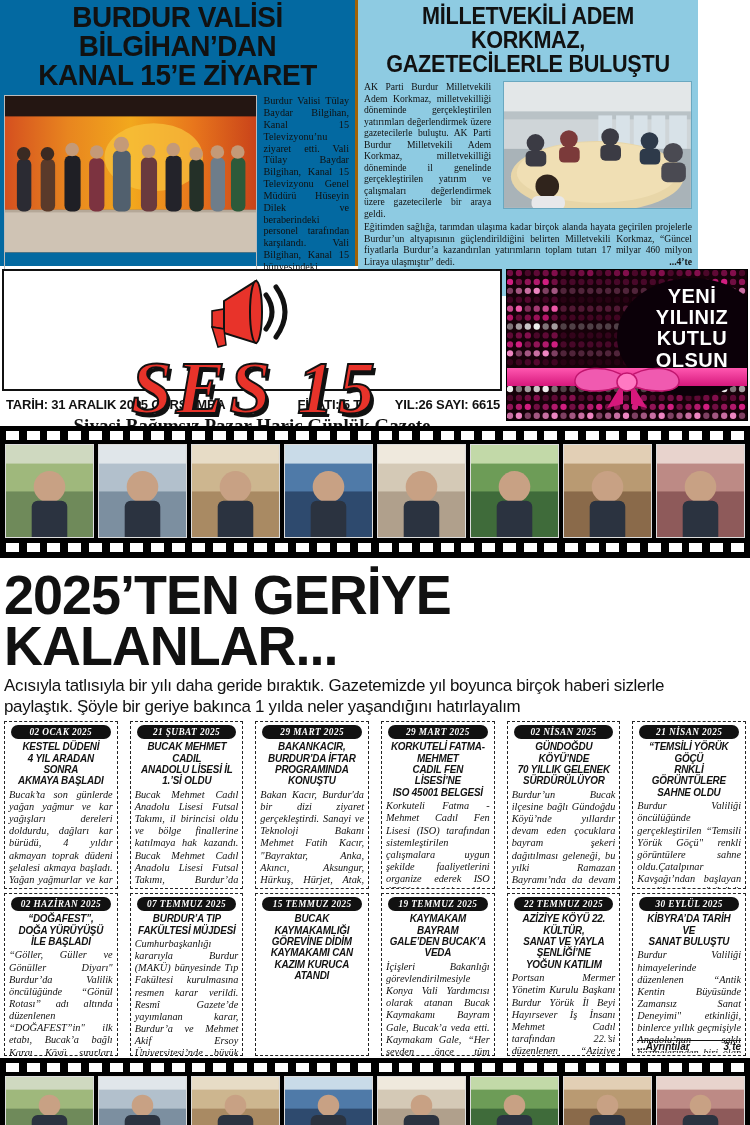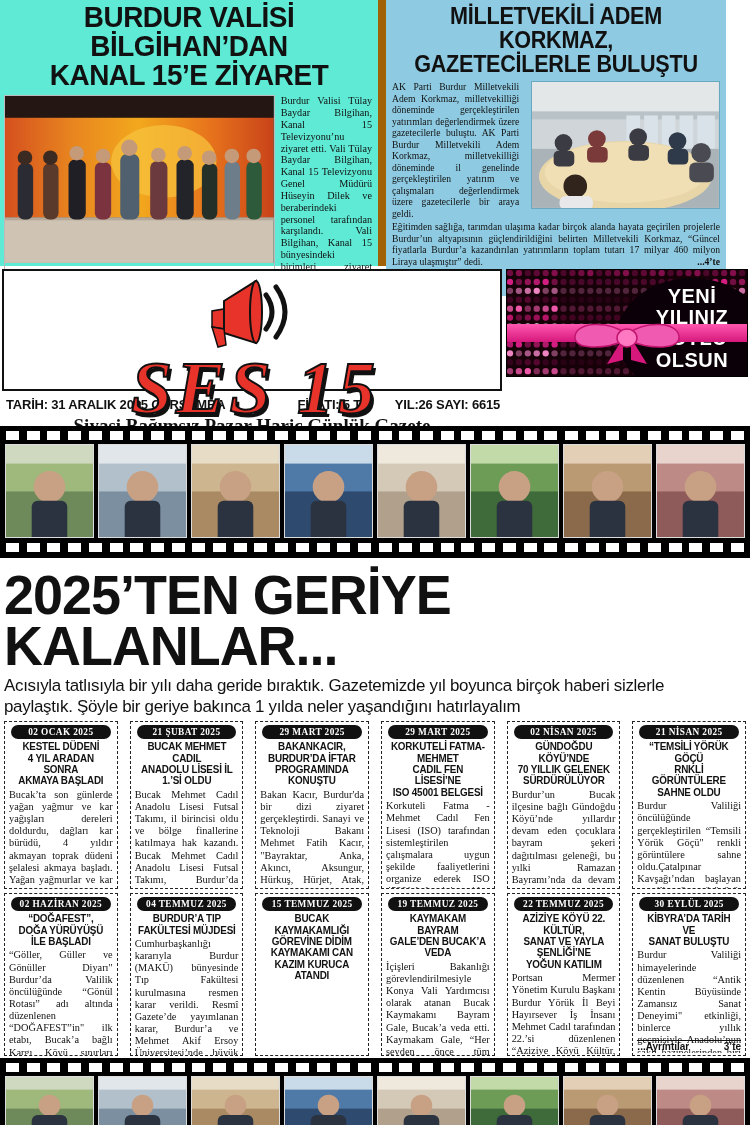--- a/index.html
+++ b/index.html
@@ -10,22 +10,22 @@
     background:#ffffff;
     font-family:"Liberation Serif", serif;
     overflow:hidden;
     position:relative;
   }
   .page { width:750px; height:1125px; position:relative; }
 
   
   .top-row { display:flex; width:750px; height:266px; }
 
-  .lead-left { width:386px; height:266px; background:#5eead4; position:relative;
-               border-right:8px solid #a16207; }
+  .lead-left { width:358px; height:266px; background:#0369a1; position:relative;
+               border-right:3px solid #a16207; }
   .lead-left .hl {
     font-family:"Liberation Sans", sans-serif;
     font-weight:bold; font-stretch:condensed;
     font-size:30px; line-height:0.97; letter-spacing:-0.5px;
     text-align:center; color:#111; padding:2px 4px 2px;
     transform:scaleX(0.93); transform-origin:center top;
   }
   .lead-left .body-wrap { display:flex; gap:6px; padding:4px 6px 0 4px;justify-content:flex-end; }
   .lead-photo {
     width:296px; height:184px; position:relative; overflow:hidden;
@@ -76,21 +76,21 @@
       border-radius:50%; background:#fff; }
   .flag .crescent2 { position:absolute; left:26px; top:17px; width:32px; height:32px;
       border-radius:50%; background:#e30a17; }
   .flag .star { position:absolute; left:56px; top:23px; width:20px; height:20px; color:#fff;
       font-size:21px; line-height:20px; text-align:center; }
   .mast-info { display:flex; justify-content:space-between; align-items:center;
      font-family:"Liberation Sans", sans-serif; font-weight:bold; font-size:13px;
      padding:6px 2px 0 4px; color:#111; letter-spacing:-0.2px; }
   .mast-info .mid { margin-left:auto; margin-right:26px; }
 
-  .ny-box { width:242px; height:108px; position:relative; overflow:hidden;
+  .ny-box { width:242px; height:152px; position:relative; overflow:hidden;
             background:#1a0210; border:1px solid #000; }
   .ny-dots { position:absolute; inset:0; }
   .ny-oval { position:absolute; left:50%; top:8px; transform:translateX(-10px);
      width:150px; height:118px; border-radius:50%; background:#0b0008; }
   .ny-text { position:absolute; left:50%; top:16px; transform:translateX(-10px);
      width:150px; text-align:center;
      font-family:"Liberation Sans", sans-serif; font-weight:bold;
      font-size:20px; line-height:1.06; color:#fff; letter-spacing:0.5px; }
   .ny-ribbon { position:absolute; left:0; right:0; bottom:34px; height:18px;
      background:linear-gradient(#ff57b0,#d6187c); }
@@ -114,21 +114,21 @@
     font-size:55px; line-height:0.92; letter-spacing:-1px; color:#111;
     transform:scaleX(0.98); transform-origin:left center;
   }
   .bighead p {
     margin:4px 0 0 0; font-family:"Liberation Sans", sans-serif;
     font-size:17.2px; line-height:1.22; color:#111; letter-spacing:-0.3px;
     transform:scaleX(0.985); transform-origin:left center;
   }
 
   
-  .cards { display:flex; gap:12px; padding:4px 4px 0 4px; }
+  .cards { display:flex; gap:12px; padding:4px 4px 0 4px;font-style:italic; }
   .card {
     flex:1 1 0; border:1px dashed #222; padding:3px 4px 4px;
     background:#fff; position:relative; overflow:hidden;
   }
   .row1 .card { height:168px; }
   .row2 .card { height:163px; }
   .pill {
     background:#111; color:#fff; border-radius:9px; text-align:center;
     font-family:"Liberation Serif", serif; font-weight:bold;
     font-size:9.3px; line-height:14px; height:14px; letter-spacing:0.4px;
@@ -997,21 +997,21 @@
       <div class="card">
         <div class="pill">02 HAZİRAN 2025</div>
         <h3>
           <div>“DOĞAFEST”,</div>
           <div>DOĞA YÜRÜYÜŞÜ</div>
           <div>İLE BAŞLADI</div>
         </h3>
         <p>“Göller, Güller ve Gönüller Diyarı" Burdur’da Valilik öncülüğünde “Gönül Rotası” adı altında düzenlenen “DOĞAFEST”in" ilk etabı, Bucak’a bağlı Kargı Köyü sınırları içerisinde bulunan Sığla Ormanı’nda gerçekleştirildi.</p>
       </div>
       <div class="card">
-        <div class="pill">04 TEMMUZ 2025</div>
+        <div class="pill">07 TEMMUZ 2025</div>
         <h3>
           <div>BURDUR’A TIP</div>
           <div>FAKÜLTESİ MÜJDESİ</div>
         </h3>
         <p>Cumhurbaşkanlığı kararıyla Burdur (MAKÜ) bünyesinde Tıp Fakültesi kurulmasına resmen karar verildi. Resmî Gazete’de yayımlanan karar, Burdur’a ve Mehmet Akif Ersoy Üniversitesi’nde büyük sevinç yaşattı.</p>
       </div>
       <div class="card">
         <div class="pill">15 TEMMUZ 2025</div>
         <h3>
           <div>BUCAK KAYMAKAMLIĞI</div>

